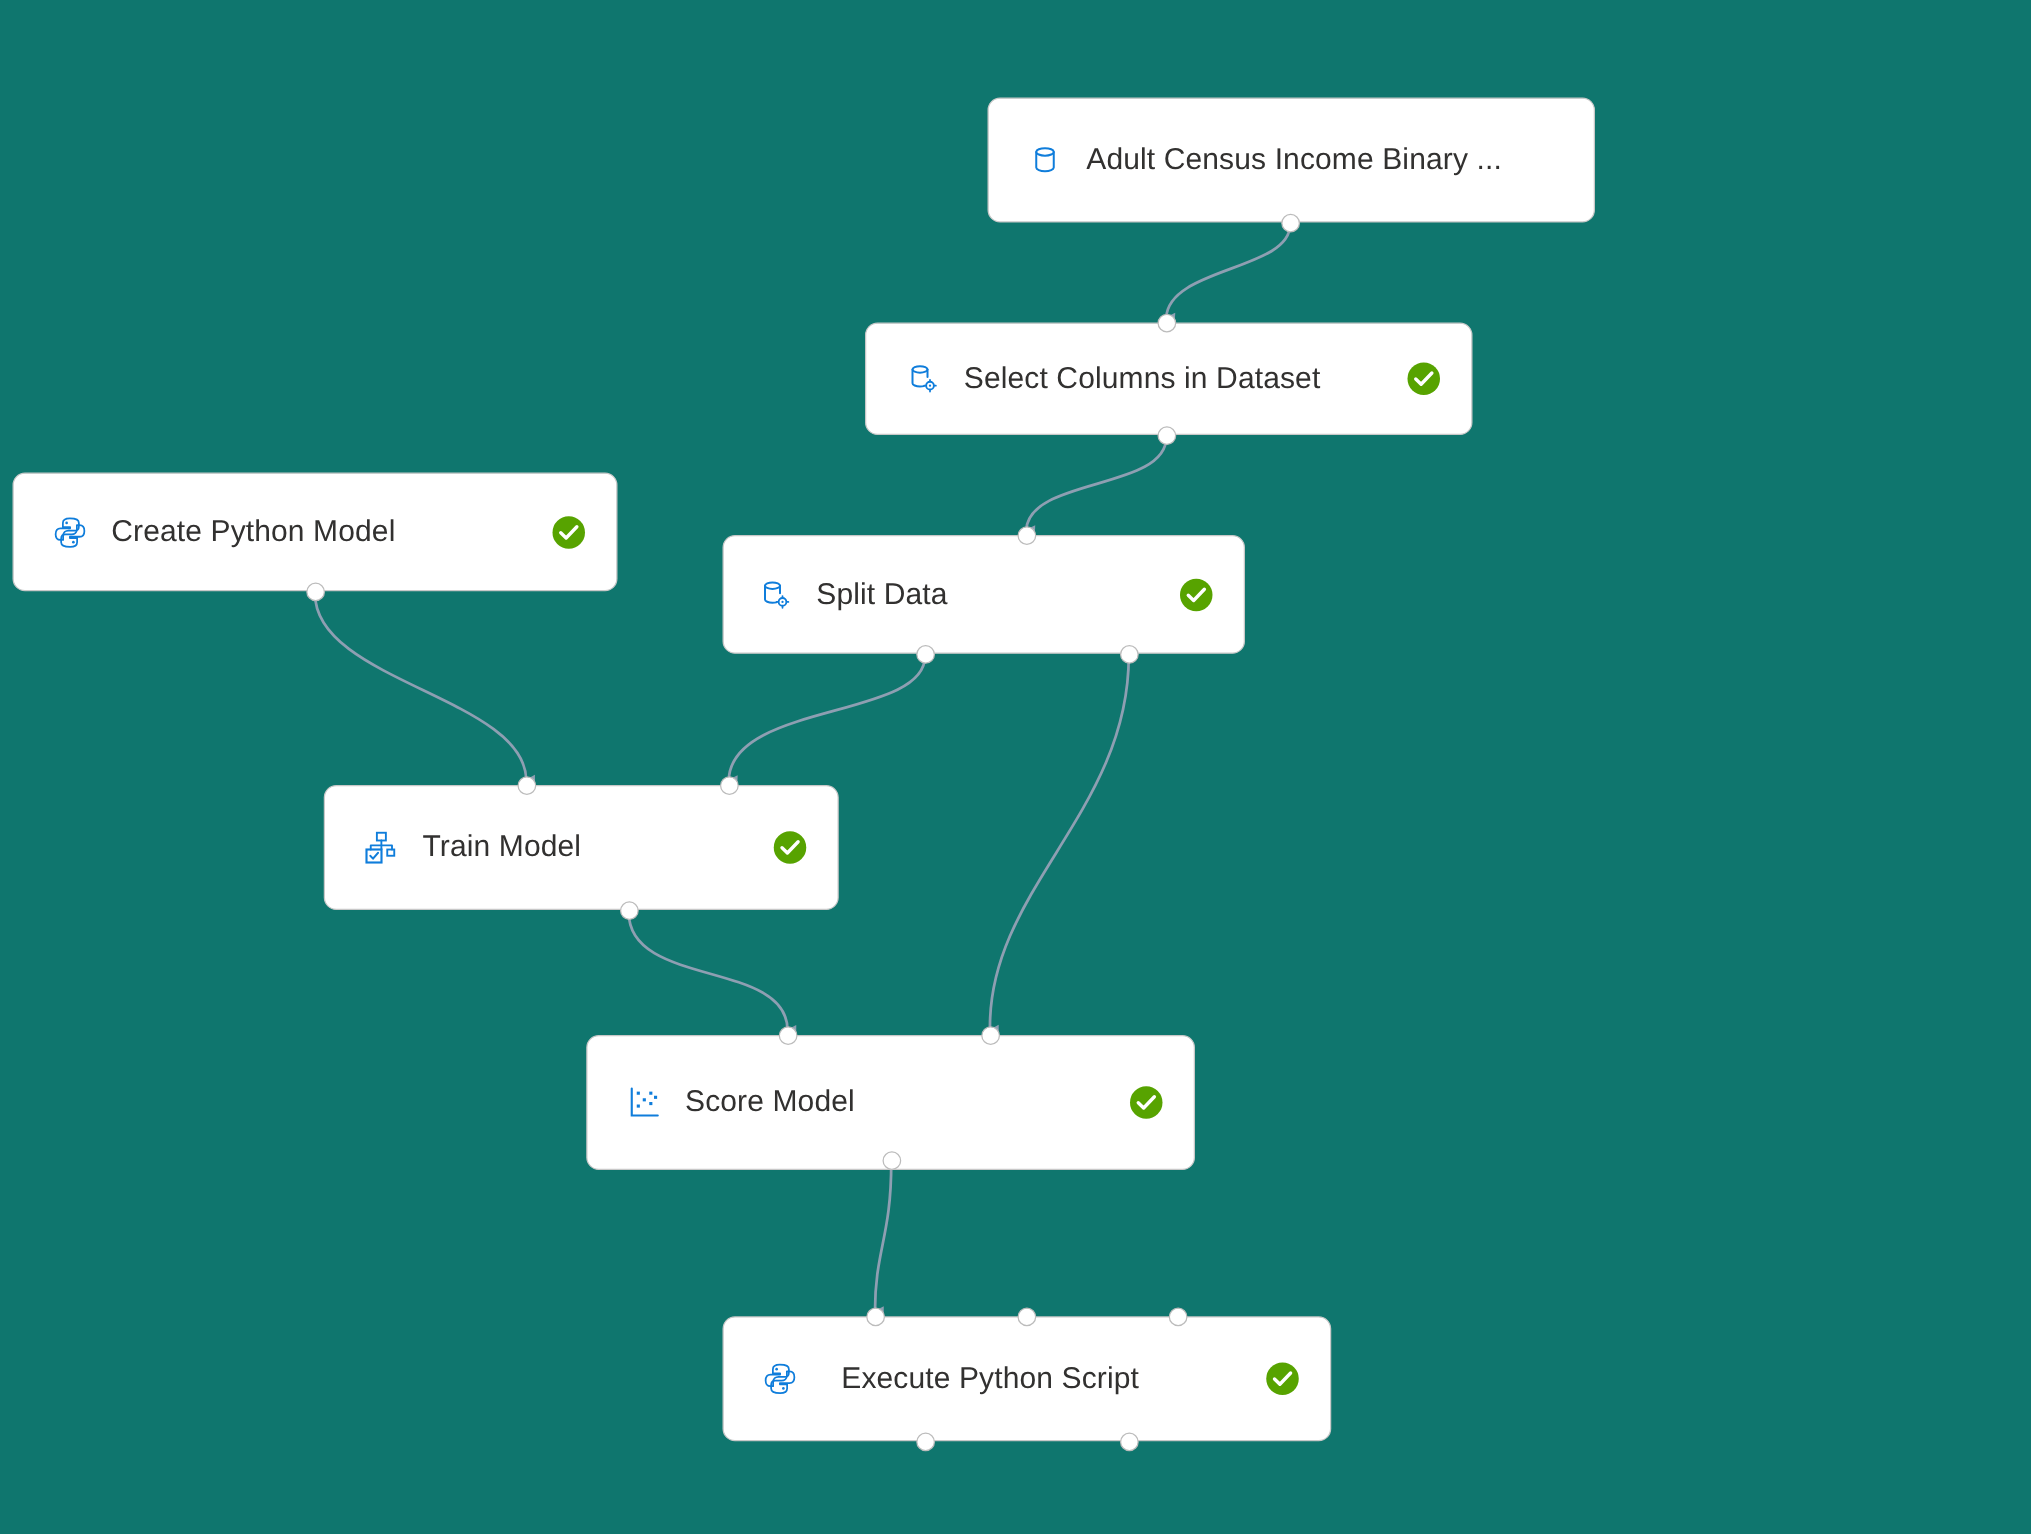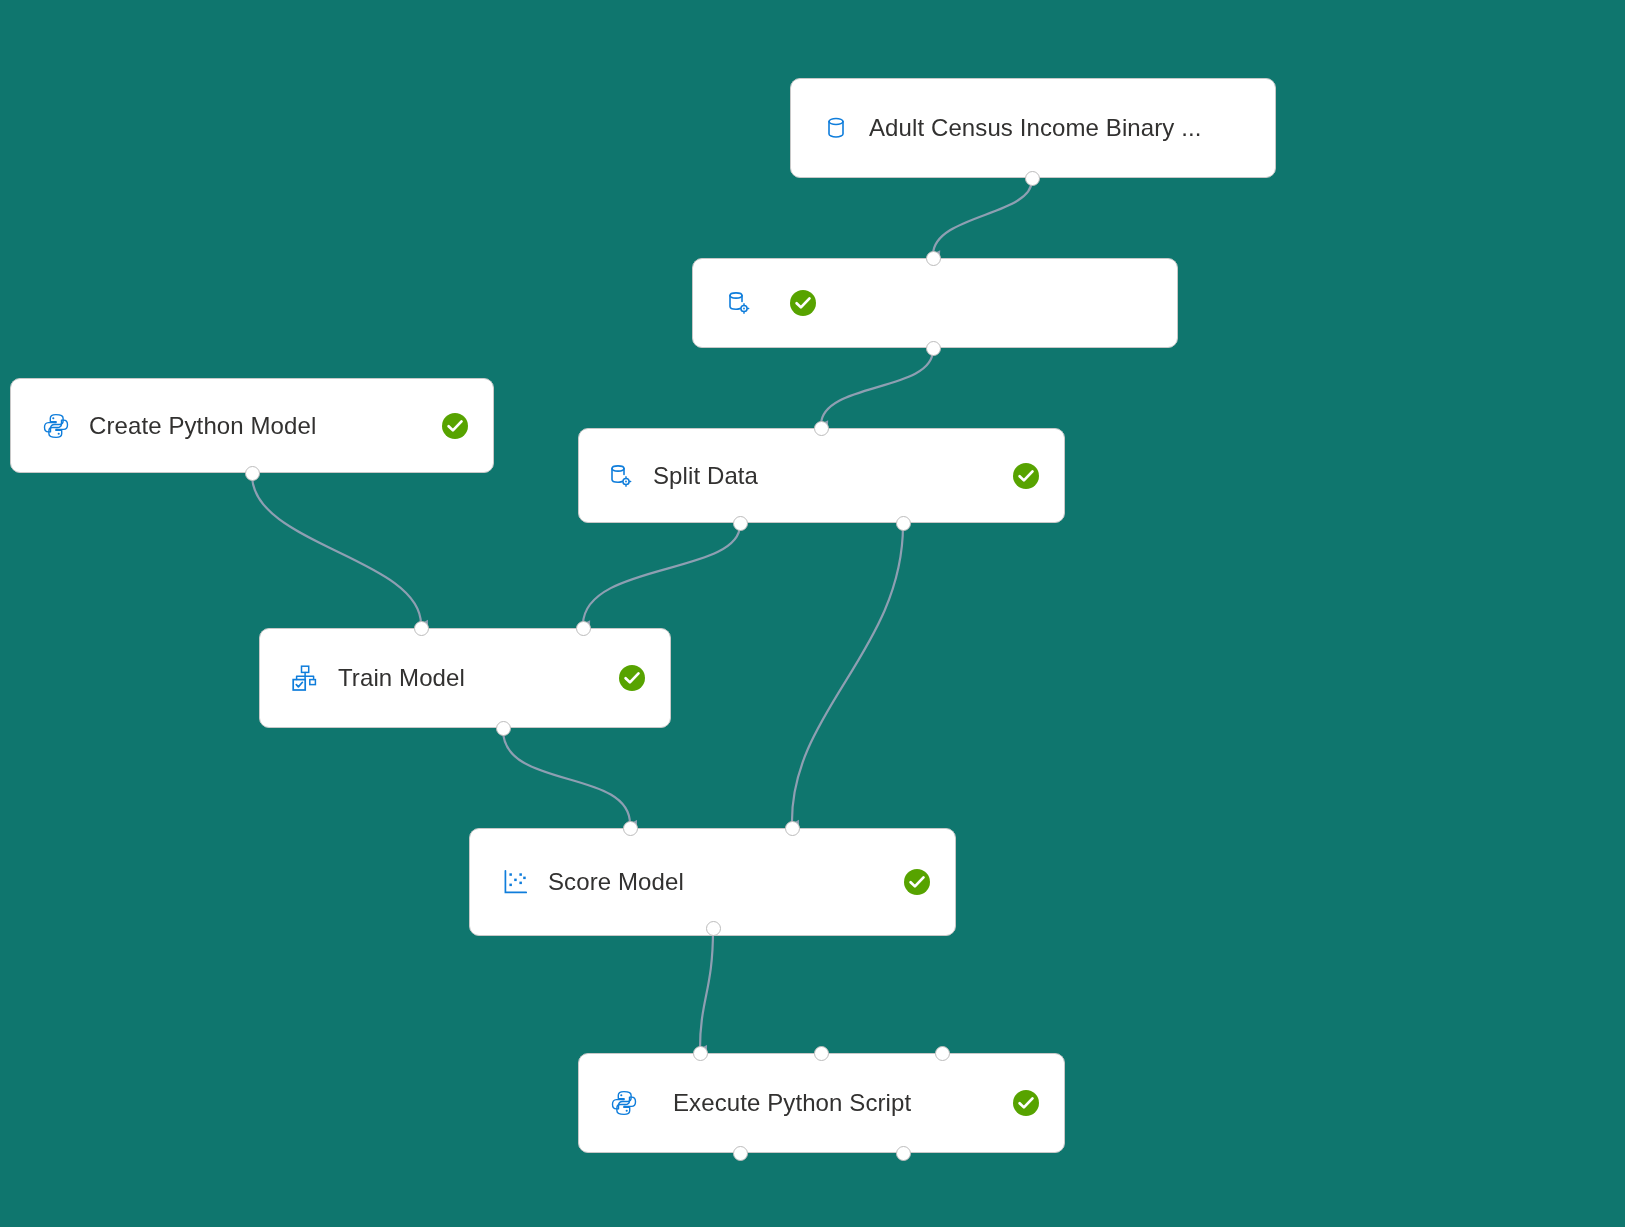--- a/index.html
+++ b/index.html
@@ -109,20 +109,21 @@
         <span class="node-icon">
   <svg width="30" height="30" viewBox="0 0 30 30" fill="none">
     <ellipse cx="13" cy="7.5" rx="6" ry="2.6" stroke="#0f7ddb" stroke-width="1.6"></ellipse>
     <path d="M7,7.5 L7,18.5 C7,20 9.7,21.2 13,21.2 C14.1,21.2 15.2,21.1 16.1,20.9" stroke="#0f7ddb" stroke-width="1.6" fill="none" stroke-linecap="round"></path>
     <path d="M19,7.5 L19,13.5" stroke="#0f7ddb" stroke-width="1.6" stroke-linecap="round"></path>
     <circle cx="21" cy="20.5" r="3.1" stroke="#0f7ddb" stroke-width="1.5"></circle>
     <circle cx="21" cy="20.5" r="0.9" fill="#0f7ddb"></circle>
     <path d="M21,15.8 L21,17.0 M21,24.0 L21,25.2 M16.3,20.5 L17.5,20.5 M24.5,20.5 L25.7,20.5" stroke="#0f7ddb" stroke-width="1.4" stroke-linecap="round"></path>
   </svg>
 </span>
+        <span class="node-title">Select Columns in Dataset</span>
         <span class="status-badge">
   <svg width="28" height="28" viewBox="0 0 28 28">
     <circle cx="14" cy="14" r="13" fill="#57a300"></circle>
     <path d="M7.6,14.2 L11.9,18.4 L20.5,9.4" stroke="#ffffff" stroke-width="2.7" fill="none" stroke-linecap="round" stroke-linejoin="round"></path>
   </svg>
 </span>
       </div>
       <div class="node" style="left: 10px; top: 378px; width: 484px; height: 95px;">
         <span class="node-icon">
   <svg width="30" height="30" viewBox="0 0 30 30" fill="none">
@@ -139,21 +140,21 @@
   </svg>
 </span>
         <span class="node-title">Create Python Model</span>
         <span class="status-badge">
   <svg width="28" height="28" viewBox="0 0 28 28">
     <circle cx="14" cy="14" r="13" fill="#57a300"></circle>
     <path d="M7.6,14.2 L11.9,18.4 L20.5,9.4" stroke="#ffffff" stroke-width="2.7" fill="none" stroke-linecap="round" stroke-linejoin="round"></path>
   </svg>
 </span>
       </div>
-      <div class="node" style="left: 578px; top: 428px; width: 487px; height: 95px; padding-left: 24px;">
+      <div class="node" style="left: 578px; top: 428px; width: 418px; height: 95px; padding-left: 24px;">
         <span class="node-icon">
   <svg width="30" height="30" viewBox="0 0 30 30" fill="none">
     <ellipse cx="13" cy="7.5" rx="6" ry="2.6" stroke="#0f7ddb" stroke-width="1.6"></ellipse>
     <path d="M7,7.5 L7,18.5 C7,20 9.7,21.2 13,21.2 C14.1,21.2 15.2,21.1 16.1,20.9" stroke="#0f7ddb" stroke-width="1.6" fill="none" stroke-linecap="round"></path>
     <path d="M19,7.5 L19,13.5" stroke="#0f7ddb" stroke-width="1.6" stroke-linecap="round"></path>
     <circle cx="21" cy="20.5" r="3.1" stroke="#0f7ddb" stroke-width="1.5"></circle>
     <circle cx="21" cy="20.5" r="0.9" fill="#0f7ddb"></circle>
     <path d="M21,15.8 L21,17.0 M21,24.0 L21,25.2 M16.3,20.5 L17.5,20.5 M24.5,20.5 L25.7,20.5" stroke="#0f7ddb" stroke-width="1.4" stroke-linecap="round"></path>
   </svg>
 </span>

